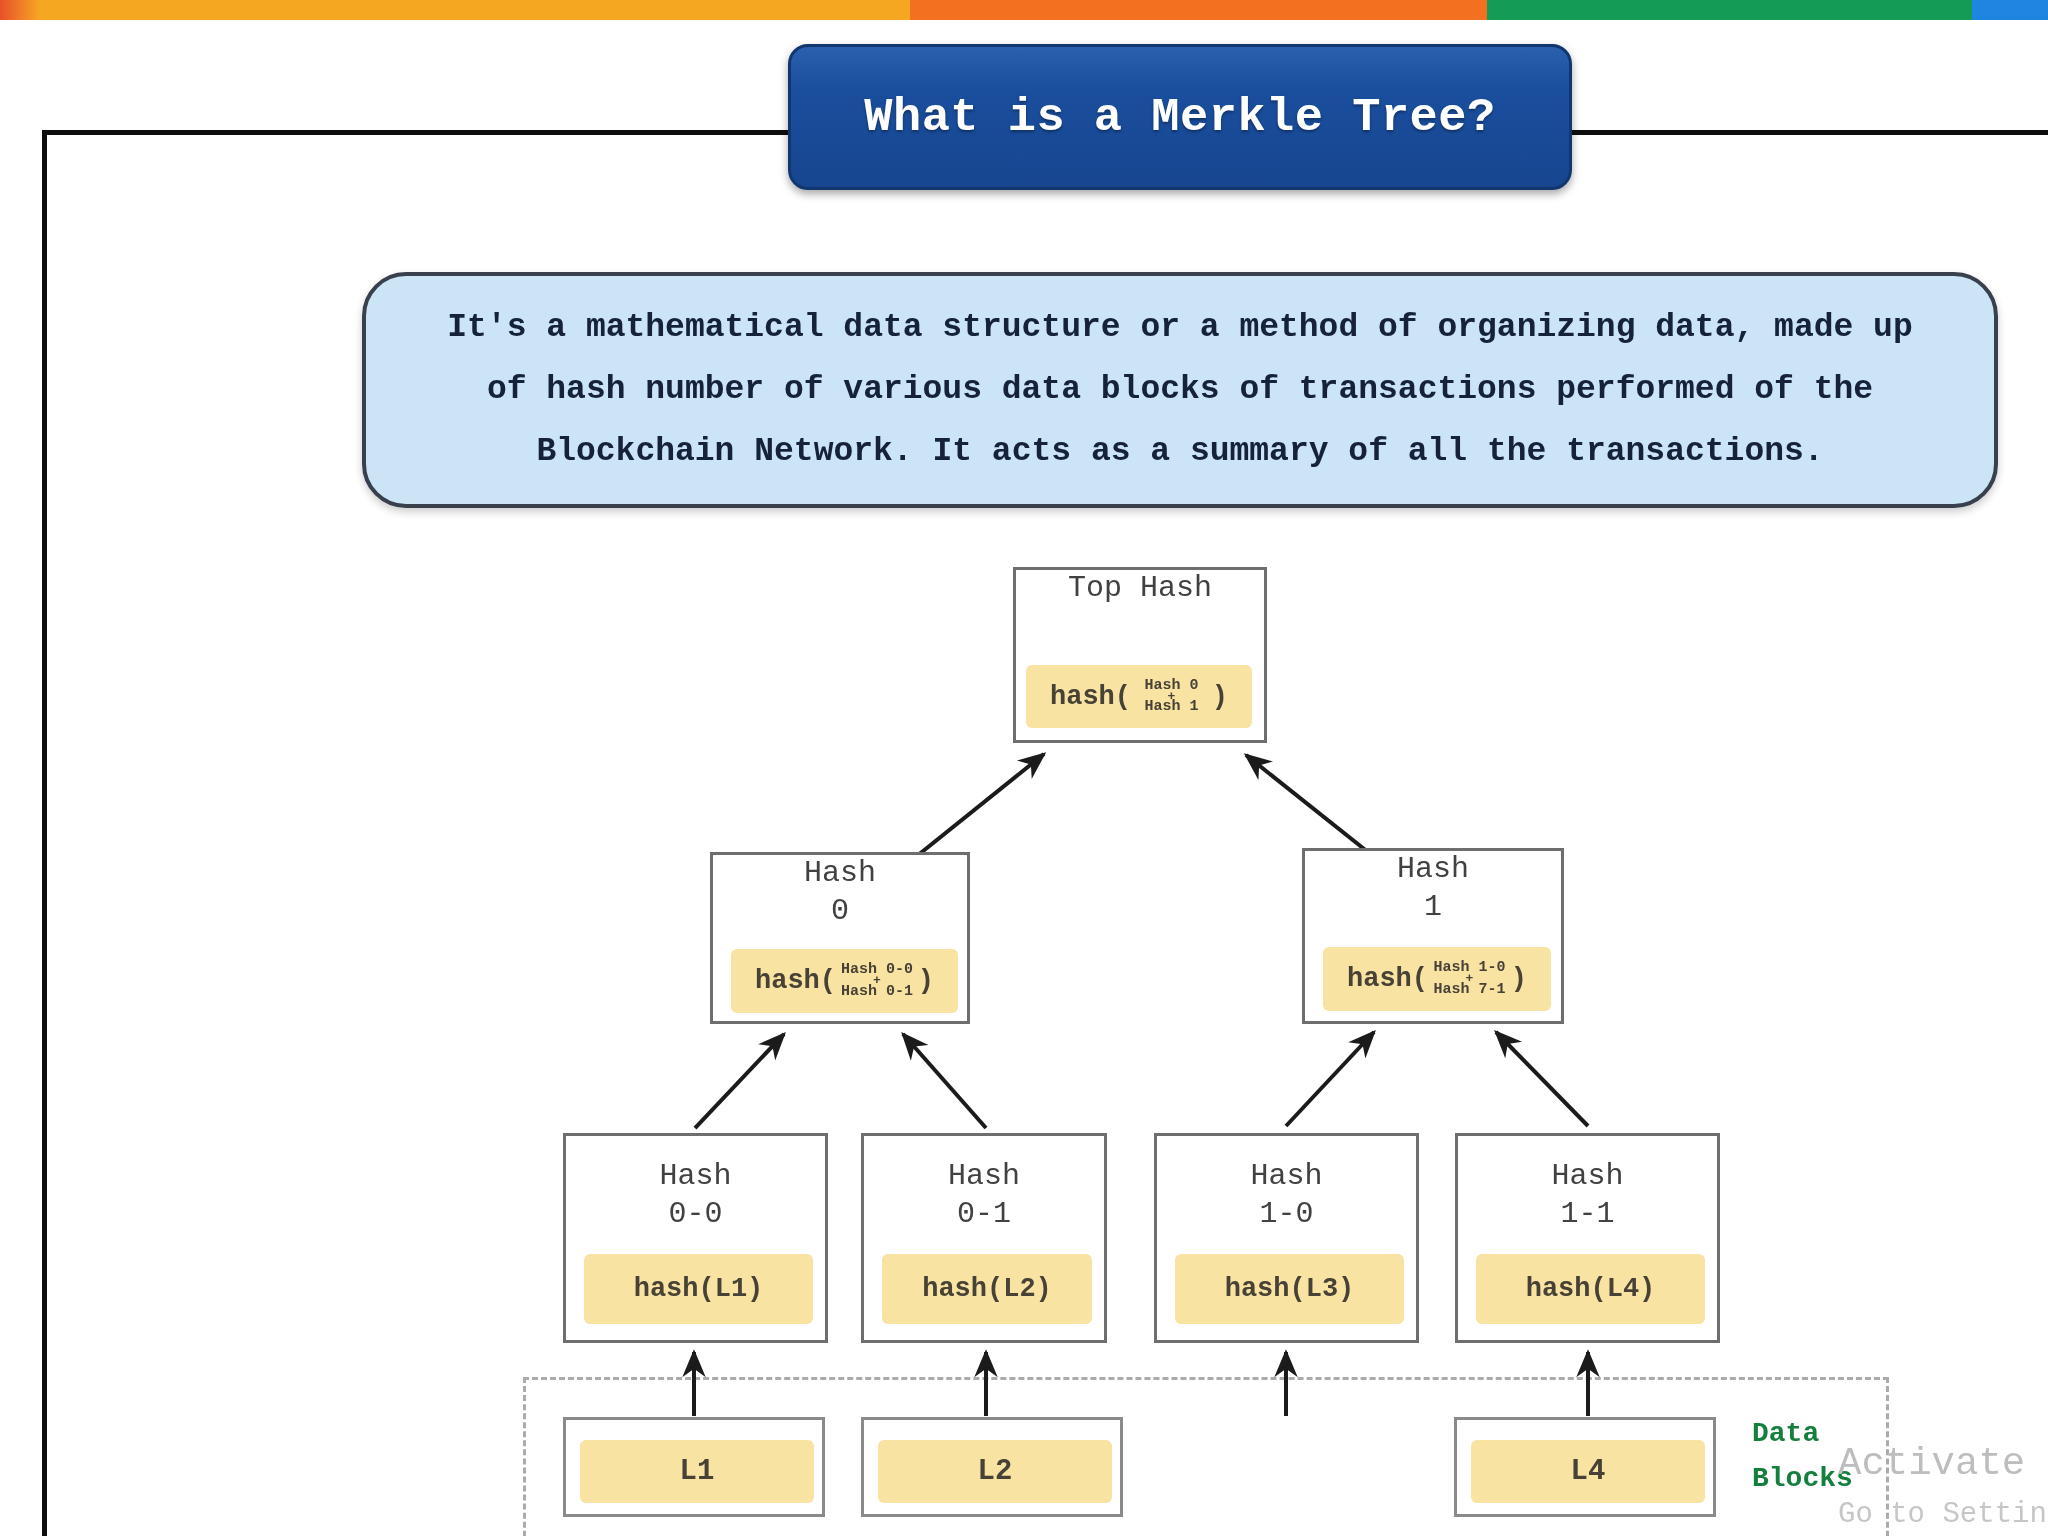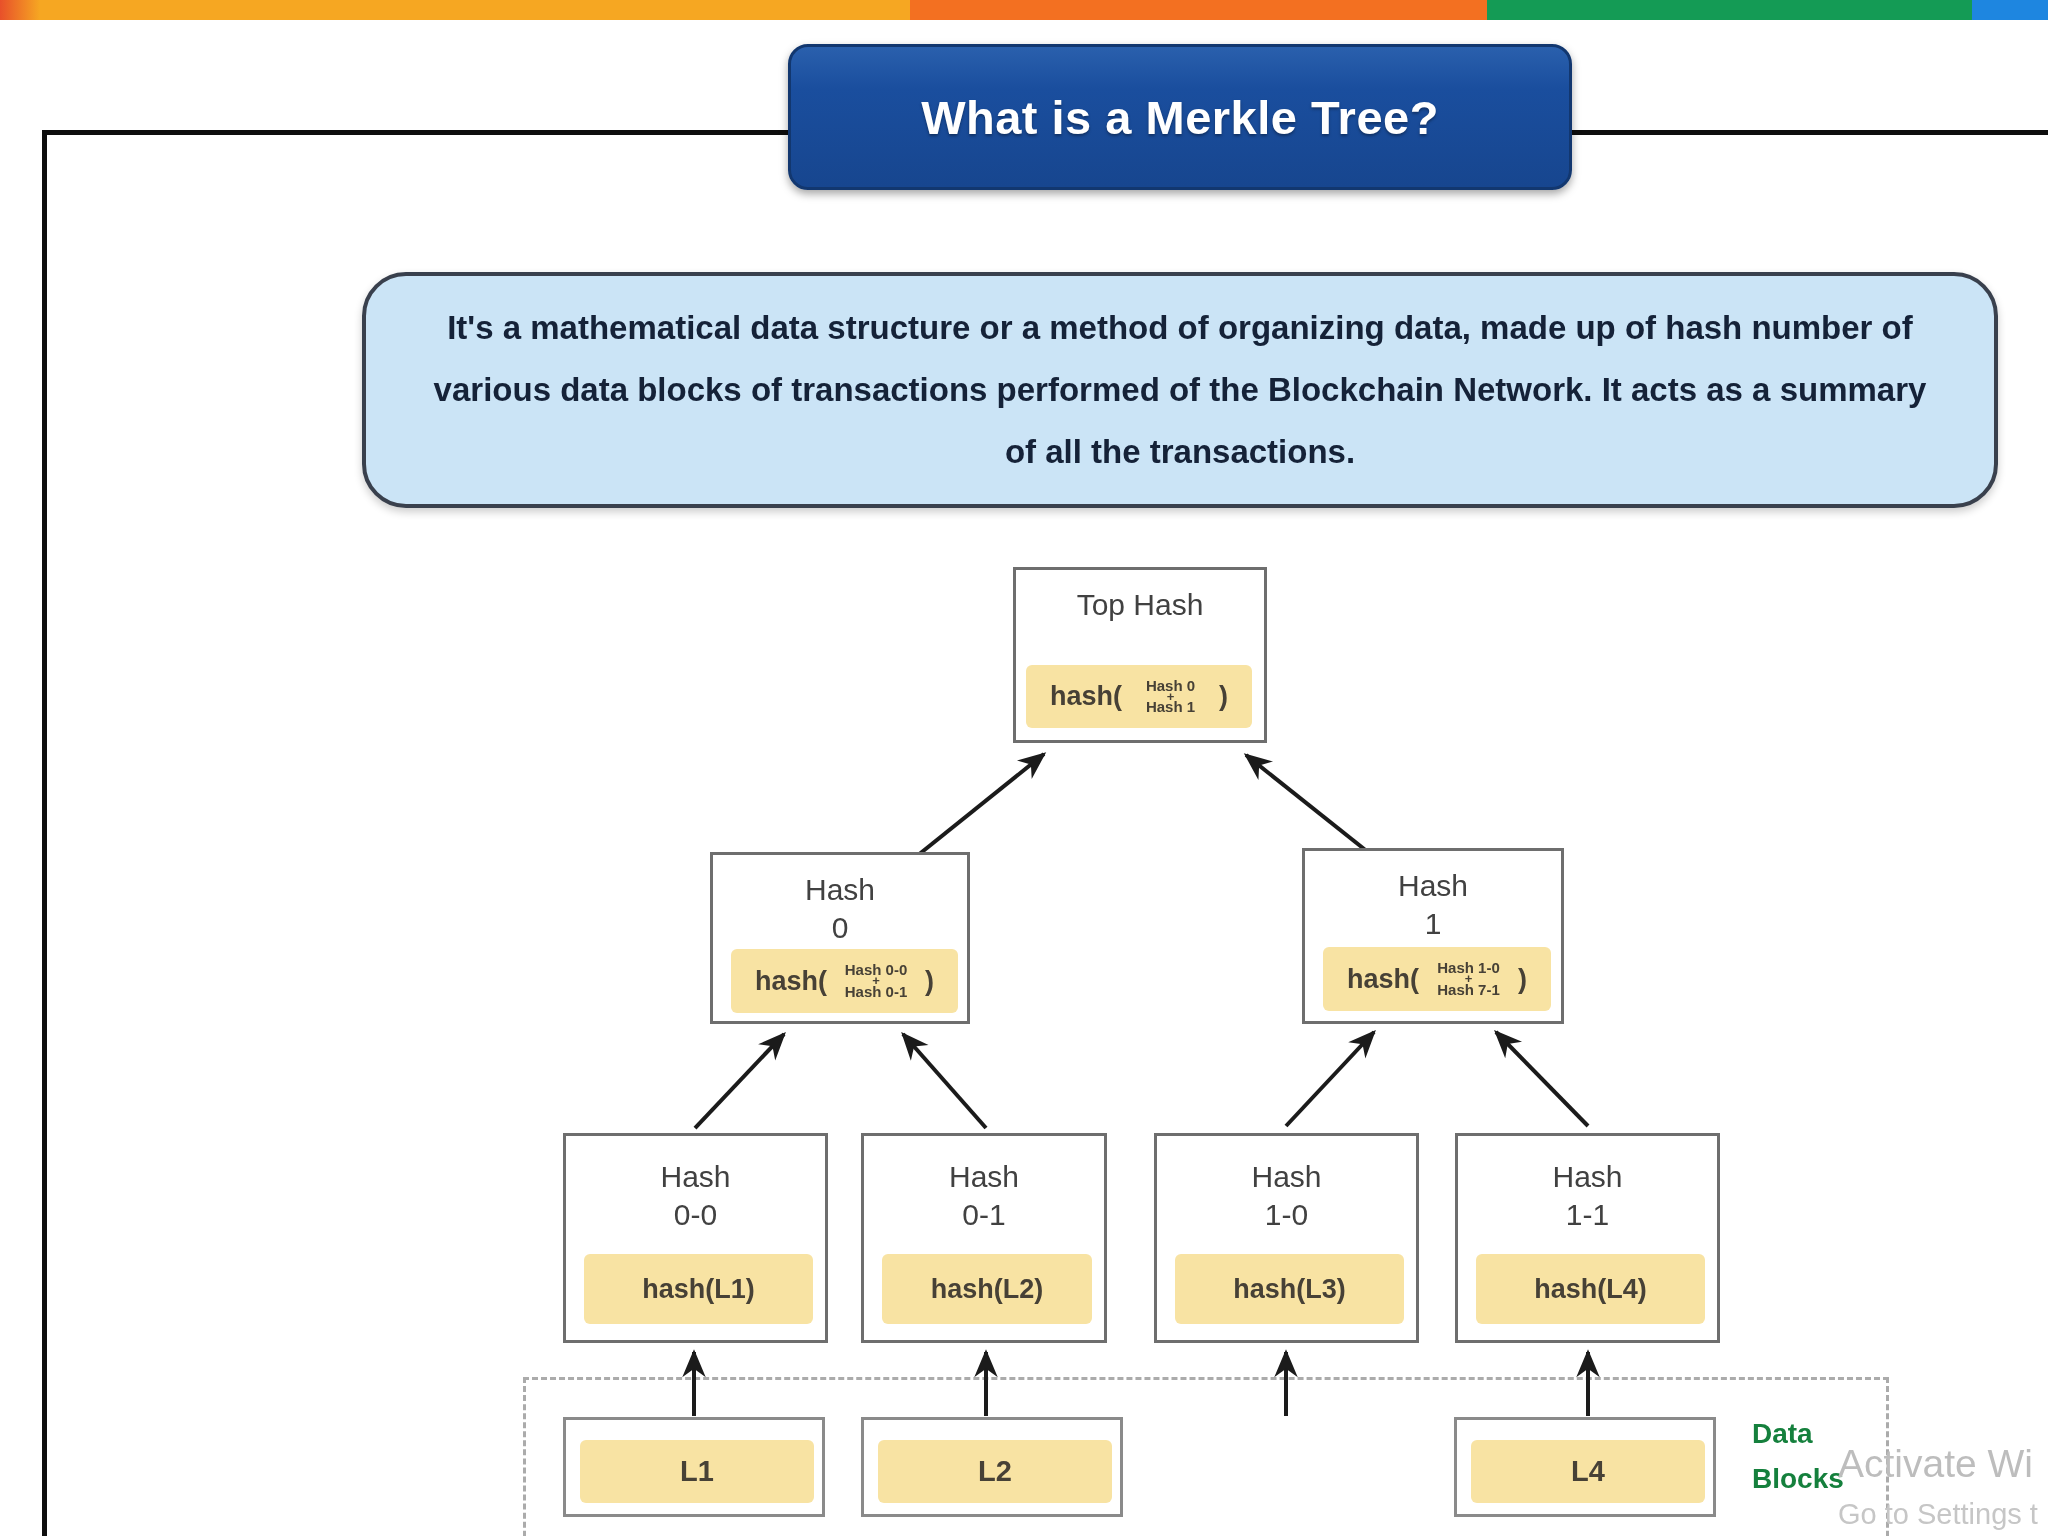--- a/index.html
+++ b/index.html
@@ -1,18 +1,18 @@
 <!DOCTYPE html>
 <html style="--bar-amber: #F6A722; --bar-orange: #F37021; --bar-green: #149B55; --bar-blue: #1E86E0; --bar-red-accent: #E8502A; --title-box-bg: #1A4E9E; --description-bg: #CBE4F6; --description-border: #39404D; --highlight-yellow: #F8E3A3; --node-border: #6E6E6E; --frame-black: #0E0E0E; --arrow-black: #1B1B1B; --watermark-gray: #BDBDBD;"><head>
 <meta charset="utf-8">
 <style>
   html,body{margin:0;padding:0;background:#ffffff;}
   .canvas{
     position:relative;width:2048px;height:1536px;overflow:hidden;background:#ffffff;
-    font-family:Liberation Sans, sans-serif;
+    font-family:Liberation Mono, monospace;
   }
   
   .top-bar{position:absolute;left:0;top:0;width:2048px;height:20px;display:flex;}
   .seg{height:100%;}
   .seg.amber{width:910px;background:linear-gradient(90deg, var(--bar-red-accent) 0px, var(--bar-amber) 40px);}
   .seg.orange{width:577px;background:var(--bar-orange);}
   .seg.green{width:485px;background:var(--bar-green);}
   .seg.blue{width:76px;background:var(--bar-blue);}
   
   .frame-top{position:absolute;left:42px;top:130px;width:2006px;height:5px;background:var(--frame-black);}
@@ -40,21 +40,21 @@
   .desc-box p{
     margin:0;padding:6px 66px;text-align:center;
     font-size:33px;line-height:1.88;font-weight:600;color:#152238;
   }
   
   .node{
     position:absolute;background:#ffffff;border:3px solid var(--node-border);
     box-sizing:border-box;text-align:center;z-index:3;
   }
   .node-title{
-    margin-top:16px;font-size:30px;line-height:1.25;color:#414141;font-weight:400;
+    font-size:30px;line-height:1.25;color:#414141;font-weight:400;
   }
   .pill{
     position:absolute;background:var(--highlight-yellow);border-radius:6px;
     display:flex;align-items:center;justify-content:space-between;
     box-sizing:border-box;padding:0 24px;color:#474136;font-weight:600;
   }
   .pill .fn{font-size:27px;}
   .pill .stack{display:flex;flex-direction:column;align-items:center;line-height:1.05;}
   .pill .stack .operand{font-size:15px;font-weight:600;}
   .pill .stack .op{font-size:13px;margin:-4px 0;}

